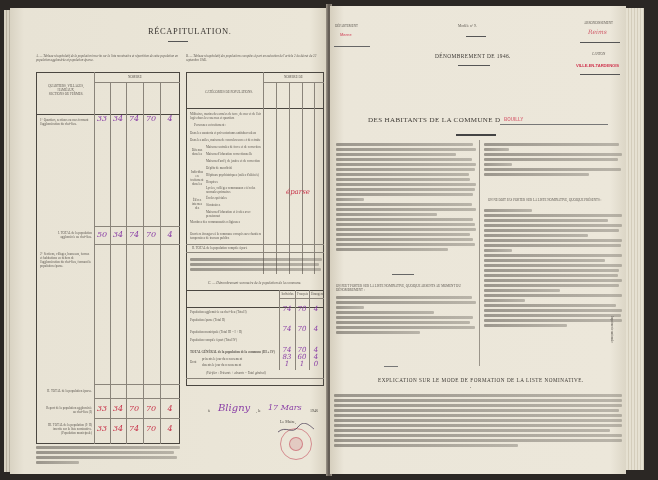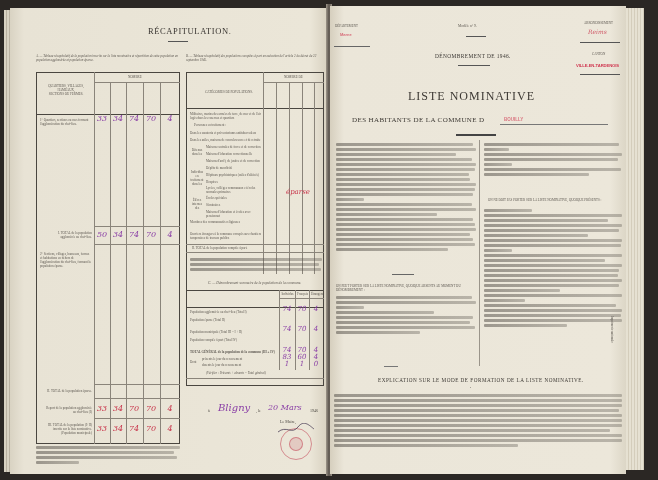--- a/index.html
+++ b/index.html
@@ -31,21 +31,21 @@
   .box { position: absolute; border: 1px solid #4a4640; }
   .vline { position: absolute; width: 1px; background: #8a847a; }
   .hline { position: absolute; height: 1px; background: #8a847a; }
 
   .fill-text { position: absolute; overflow: hidden; }
   .fill-text span { display: block; height: 3px; margin-bottom: 2px; background: linear-gradient(90deg, rgba(90,85,78,0.55), rgba(90,85,78,0.35)); border-radius: 1px; }
 
   .cell-val { position: absolute; width: 16px; text-align: center; }
 
   .liste-title { left: 408px; top: 89px; font-size: 12px; letter-spacing: 1px; color: #3d3934; }
-  .des-hab { left: 352px; top: 116px; font-size: 7px; letter-spacing: 0.4px; color: #3d3934; }
+  .des-hab { left: 368px; top: 116px; font-size: 7px; letter-spacing: 0.4px; color: #3d3934; }
   .expl-title { left: 378px; top: 377px; font-size: 5.2px; letter-spacing: 0.5px; color: #3d3934; }
   .denomb { left: 435px; top: 53px; font-size: 5.4px; letter-spacing: 0.4px; }
   .seal { position: absolute; border-radius: 50%; border: 1px solid rgba(196,80,95,0.6); }
 </style>
 </head>
 <body>
 
 <div class="scan">
   <div class="left-edge"></div>
 
@@ -192,21 +192,21 @@
   <div class="abs tiny" style="left:202px;top:363px;width:76px;">absents le jour du recensement</div>
   <div class="cell-val hw-purple" style="left:279px;top:360px;font-size:7px;">1</div>
   <div class="cell-val hw-purple" style="left:294px;top:360px;font-size:7px;">1</div>
   <div class="cell-val hw-purple" style="left:308px;top:360px;font-size:7px;">0</div>
   <div class="abs tiny ital" style="left:206px;top:371px;width:72px;">(Vérifier : Présents + absents = Total général)</div>
   <div class="hline" style="left:186px;top:378px;width:138px;"></div>
 
   <div class="abs small" style="left:208px;top:408px;">à</div>
   <div class="abs hw-purple" style="left:218px;top:402px;font-size:10px;">Bligny</div>
   <div class="abs small" style="left:256px;top:408px;">, le</div>
-  <div class="abs hw-purple" style="left:268px;top:403px;font-size:8px;">20 Mars</div>
+  <div class="abs hw-purple" style="left:268px;top:403px;font-size:8px;">17 Mars</div>
   <div class="abs small" style="left:310px;top:408px;">1946</div>
   <div class="abs small" style="left:280px;top:419px;">Le Maire,</div>
   <div class="seal" style="left:280px;top:428px;width:32px;height:32px;"></div>
   <div class="seal" style="left:289px;top:437px;width:14px;height:14px;background:rgba(196,80,95,0.18);"></div>
   <svg class="abs" style="left:276px;top:423px;" width="40" height="12">
     <path d="M2 9 C 10 2, 16 12, 22 4 S 34 3, 38 6" stroke="#4a3d55" stroke-width="0.8" fill="none"></path>
   </svg>
 
   <div class="gutter"></div>
 
@@ -224,21 +224,20 @@
   <div class="abs hw-red" style="left:588px;top:28px;font-size:6px;opacity:0.8;">Reims</div>
   <div class="rule" style="left:580px;top:42px;width:40px;"></div>
 
   <div class="abs denomb">DÉNOMBREMENT DE 1946.</div>
   <div class="rule" style="left:458px;top:65px;width:32px;"></div>
 
   <div class="abs tiny" style="left:592px;top:52px;">CANTON</div>
   <div class="abs stamp-red" style="left:576px;top:63px;font-size:4.2px;letter-spacing:-0.1px;">VILLE-EN-TARDENOIS</div>
   <div class="rule" style="left:580px;top:74px;width:40px;"></div>
 
-  <div class="abs liste-title">LISTE NOMINATIVE</div>
   <div class="abs des-hab">DES HABITANTS DE LA COMMUNE D</div>
   <div class="abs stamp-red" style="left:504px;top:117px;font-size:4.5px;opacity:0.65;">BOUILLY</div>
   <div class="rule" style="left:500px;top:124px;width:108px;background:#777;"></div>
   <div class="rule" style="left:456px;top:134px;width:40px;background:#444;height:1.5px;"></div>
 
   <div class="vline" style="left:479px;top:140px;height:226px;background:#9a948a;"></div>
 
   <div class="fill-text" style="left:336px;top:143px;width:140px;height:132px;">
     <span style="width:98%"></span>
       <span style="width:100%"></span>

